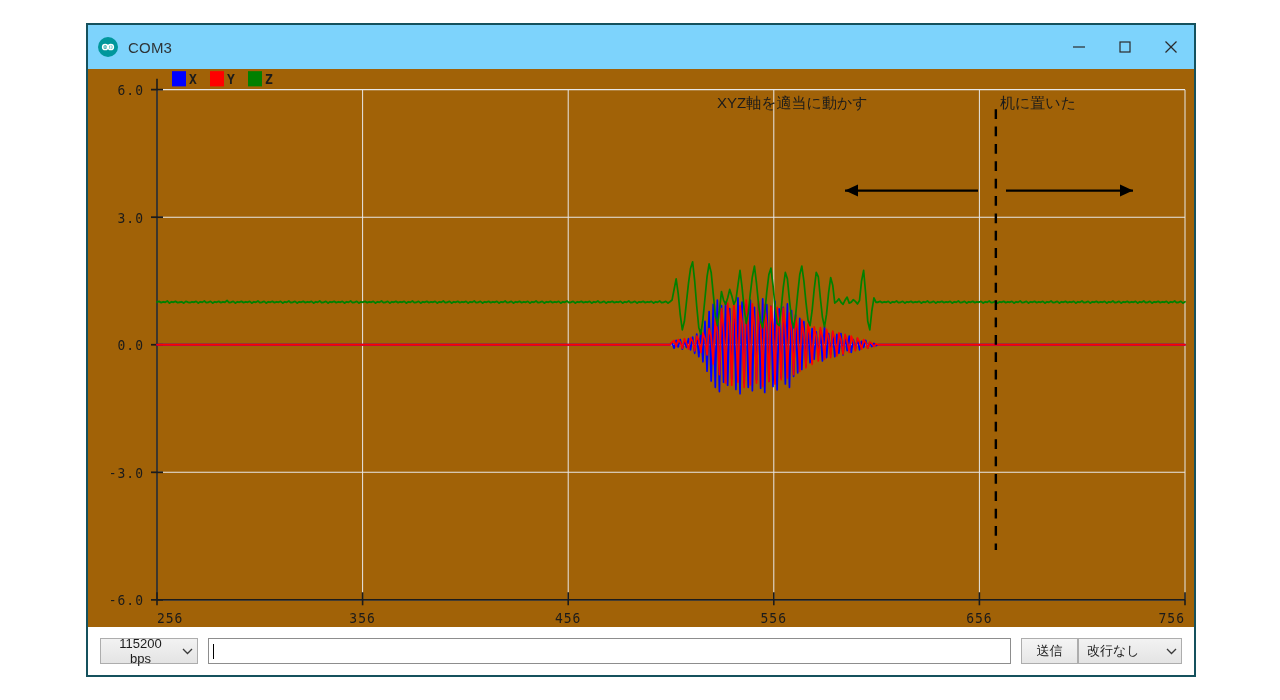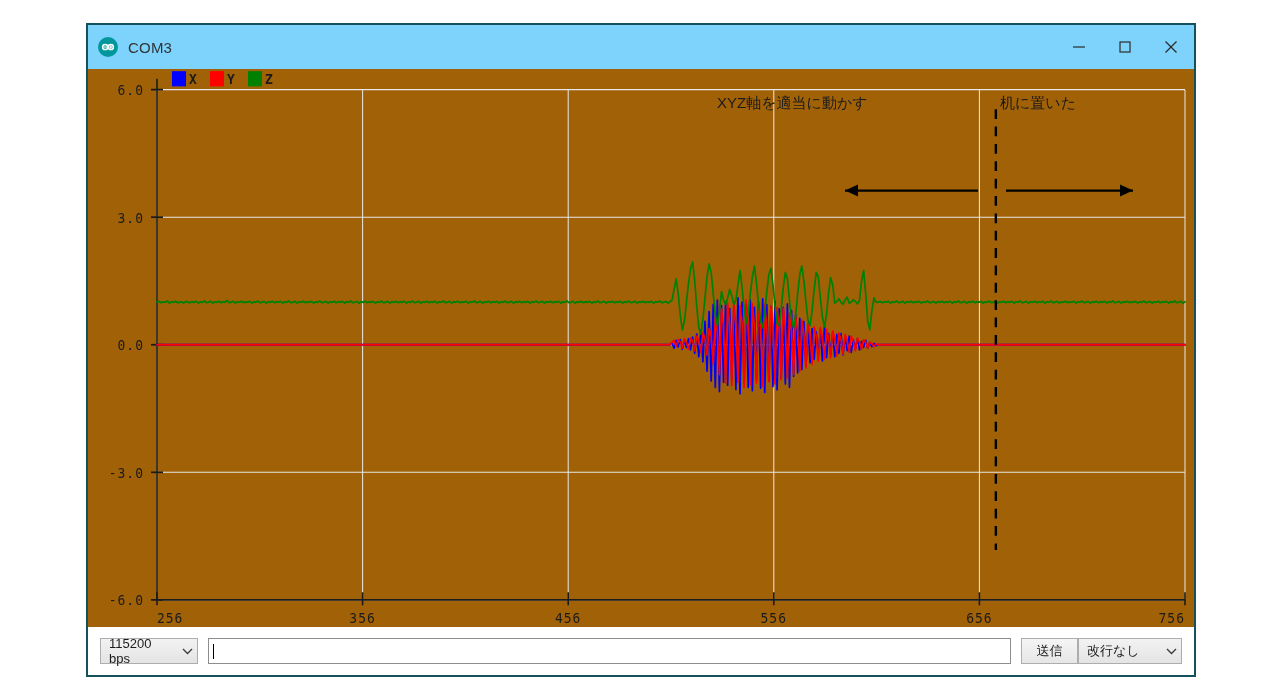--- a/index.html
+++ b/index.html
@@ -44,21 +44,21 @@
   #anno-right{left:912px;top:25px;}
   
   #bottombar{
     flex:0 0 48px;height:48px;display:flex;align-items:center;
     background:#ffffff;padding:0 12px;box-sizing:border-box;
   }
   .combo{
     height:26px;background:linear-gradient(#f2f2f2,#e4e4e4);
     border:1px solid #adadad;box-sizing:border-box;
     display:flex;align-items:center;font-size:13px;color:#1b1b1b;
-    padding:0 4px 0 8px;cursor:default;
+    padding:0 4px 0 8px;cursor:default;text-align:center;
   }
   .combo .caret{margin-left:auto;padding-left:10px;display:flex;align-items:center;}
   #baud-combo{width:98px;}
   #eol-combo{width:104px;margin-left:auto;}
   #msg-input{
     flex:1 1 auto;height:26px;margin:0 10px;background:#ffffff;
     border:1px solid #8d8d8d;box-sizing:border-box;
     font-size:13px;color:#1b1b1b;padding:0 4px;
     display:flex;align-items:center;position:relative;
   }

